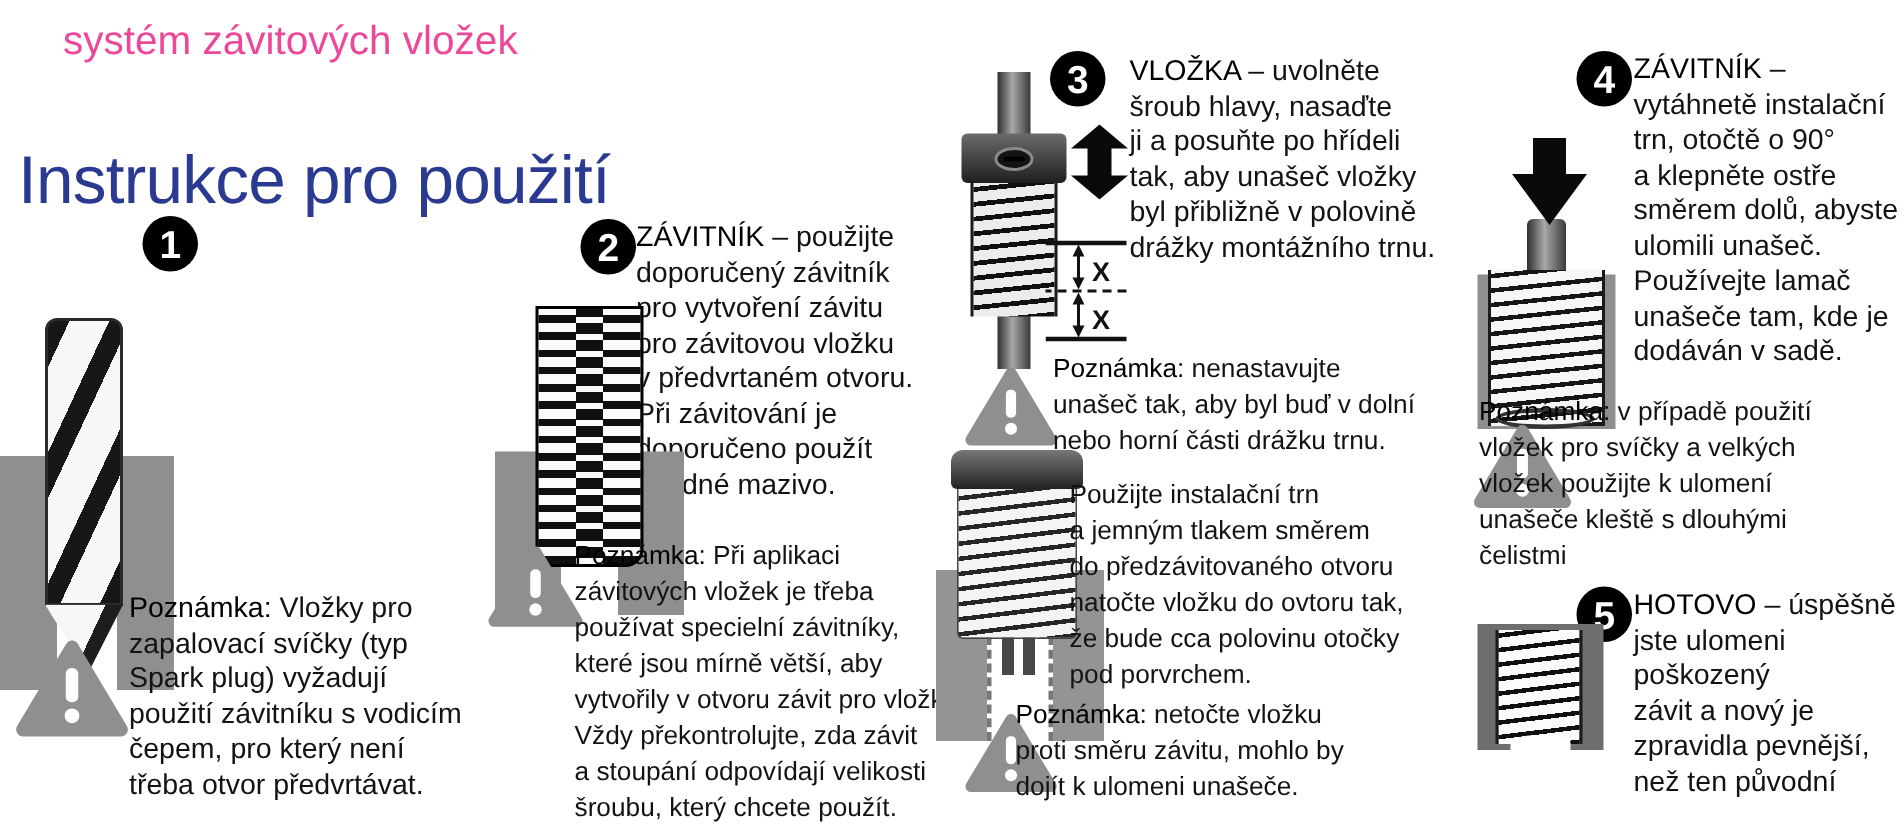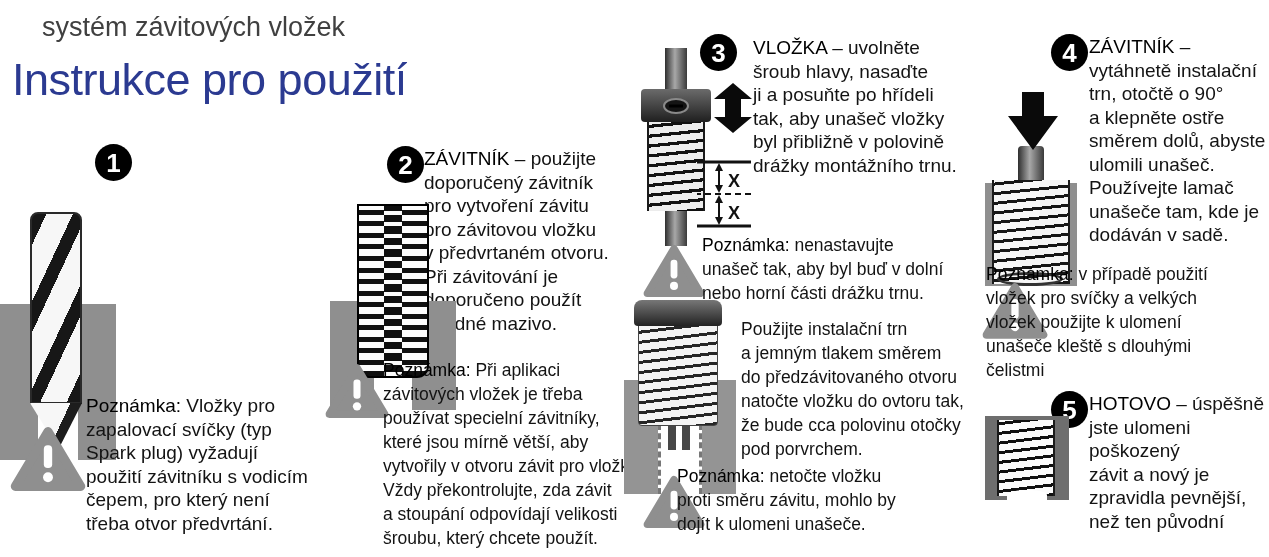--- a/index.html
+++ b/index.html
@@ -1,21 +1,21 @@
 <!DOCTYPE html>
 <html><head>
 <meta charset="utf-8">
 <style>
   * { margin:0; padding:0; box-sizing:border-box; }
   html,body { background:#fff; }
   body { font-family:"Liberation Sans","DejaVu Sans",sans-serif; color:#131313; }
   .page { position:relative; width:1269px; height:557px; background:#fff; overflow:hidden; }
   .abs { position:absolute; }
-  .subtitle { font-size:27px; color:#404040; }
-  .title { font-size:45px; font-weight:400; color:#2b3a91; letter-spacing:-0.5px; }
+  .subtitle { font-size:27px; color:#ec4899; }
+  .title { font-size:45px; font-weight:400; color:#2b3a91; letter-spacing:-0.5px;margin-top:40px; }
   .badge { width:37px; height:37px; border-radius:50%; background:#000; color:#fff;
            font-size:26px; font-weight:700; display:flex; align-items:center; justify-content:center; line-height:1; }
   .txt-lg { font-size:19px; line-height:23.5px; white-space:pre-line; }
   .txt-md { font-size:17.5px; line-height:24px; white-space:pre-line; }
   .txt-lg b,.txt-md b { font-weight:400; color:#000; }
   .gblock { position:absolute; background:#8f8f8f; }
   .illus { position:absolute; }
   .illus > div { position:absolute; }
   
   .drill-body { background:repeating-linear-gradient(115deg,#171717 0 13px,#f7f7f7 13px 37px);
@@ -61,21 +61,21 @@
   <svg class="abs" style="left:10px;top:424px" width="76" height="70" viewBox="0 0 100 92">
     <polygon points="50,10 93,82 7,82" fill="#8f8f8f" stroke="#8f8f8f" stroke-width="12" stroke-linejoin="round"></polygon>
     <rect x="44.5" y="28" width="11" height="30" rx="5" fill="#fff"></rect>
     <circle cx="50" cy="70" r="6.5" fill="#fff"></circle>
   </svg>
   <p class="abs txt-lg" style="left:86px;top:394px;width:252px"><b>Poznámka:</b><span> Vložky pro
 zapalovací svíčky (typ
 Spark plug) vyžadují
 použití závitníku s vodicím
 čepem, pro který není
-třeba otvor předvrtání.</span></p>
+třeba otvor předvrtávat.</span></p>
 
   <div class="abs badge" style="left:387px;top:146px">2</div>
   <p class="abs txt-lg" style="left:424px;top:147px;width:218px"><b>ZÁVITNÍK</b><span> – použijte
 doporučený závitník
 pro vytvoření závitu
 pro závitovou vložku
 v předvrtaném otvoru.
 Při závitování je
 doporučeno použít
 vhodné mazivo.</span></p>
@@ -149,21 +149,21 @@
 
   <div class="illus" style="left:622px;top:300px;width:116px;height:194px">
     <div class="gblock" style="left:2px;top:80px;width:112px;height:114px;background:#949494"></div>
     <div class="hole" style="left:36px;top:124px;width:44px;height:70px"></div>
     <div class="prong" style="left:46px;top:118px;width:8px;height:32px"></div>
     <div class="prong" style="left:60px;top:118px;width:8px;height:32px"></div>
     <div class="coil" style="left:16px;top:14px;width:80px;height:112px;background:repeating-linear-gradient(-7deg,#262626 0 3px,#f4f4f4 3px 10px);border:1px solid #444;border-radius:4px"></div>
     <div class="cap" style="left:12px;top:0;width:88px;height:26px"></div>
   </div>
 
-  <p class="abs txt-md" style="left:741px;top:317px;width:250px"><span>Použijte instalační trn
+  <p class="abs txt-md" style="left:713px;top:317px;width:250px"><span>Použijte instalační trn
 a jemným tlakem směrem
 do předzávitovaného otvoru
 natočte vložku do ovtoru tak,
 že bude cca polovinu otočky
 pod porvrchem.</span></p>
 
   <svg class="abs" style="left:643px;top:473px" width="62" height="58" viewBox="0 0 100 92">
     <polygon points="50,10 93,82 7,82" fill="#8f8f8f" stroke="#8f8f8f" stroke-width="12" stroke-linejoin="round"></polygon>
     <rect x="44.5" y="28" width="11" height="30" rx="5" fill="#fff"></rect>
     <circle cx="50" cy="70" r="6.5" fill="#fff"></circle>

